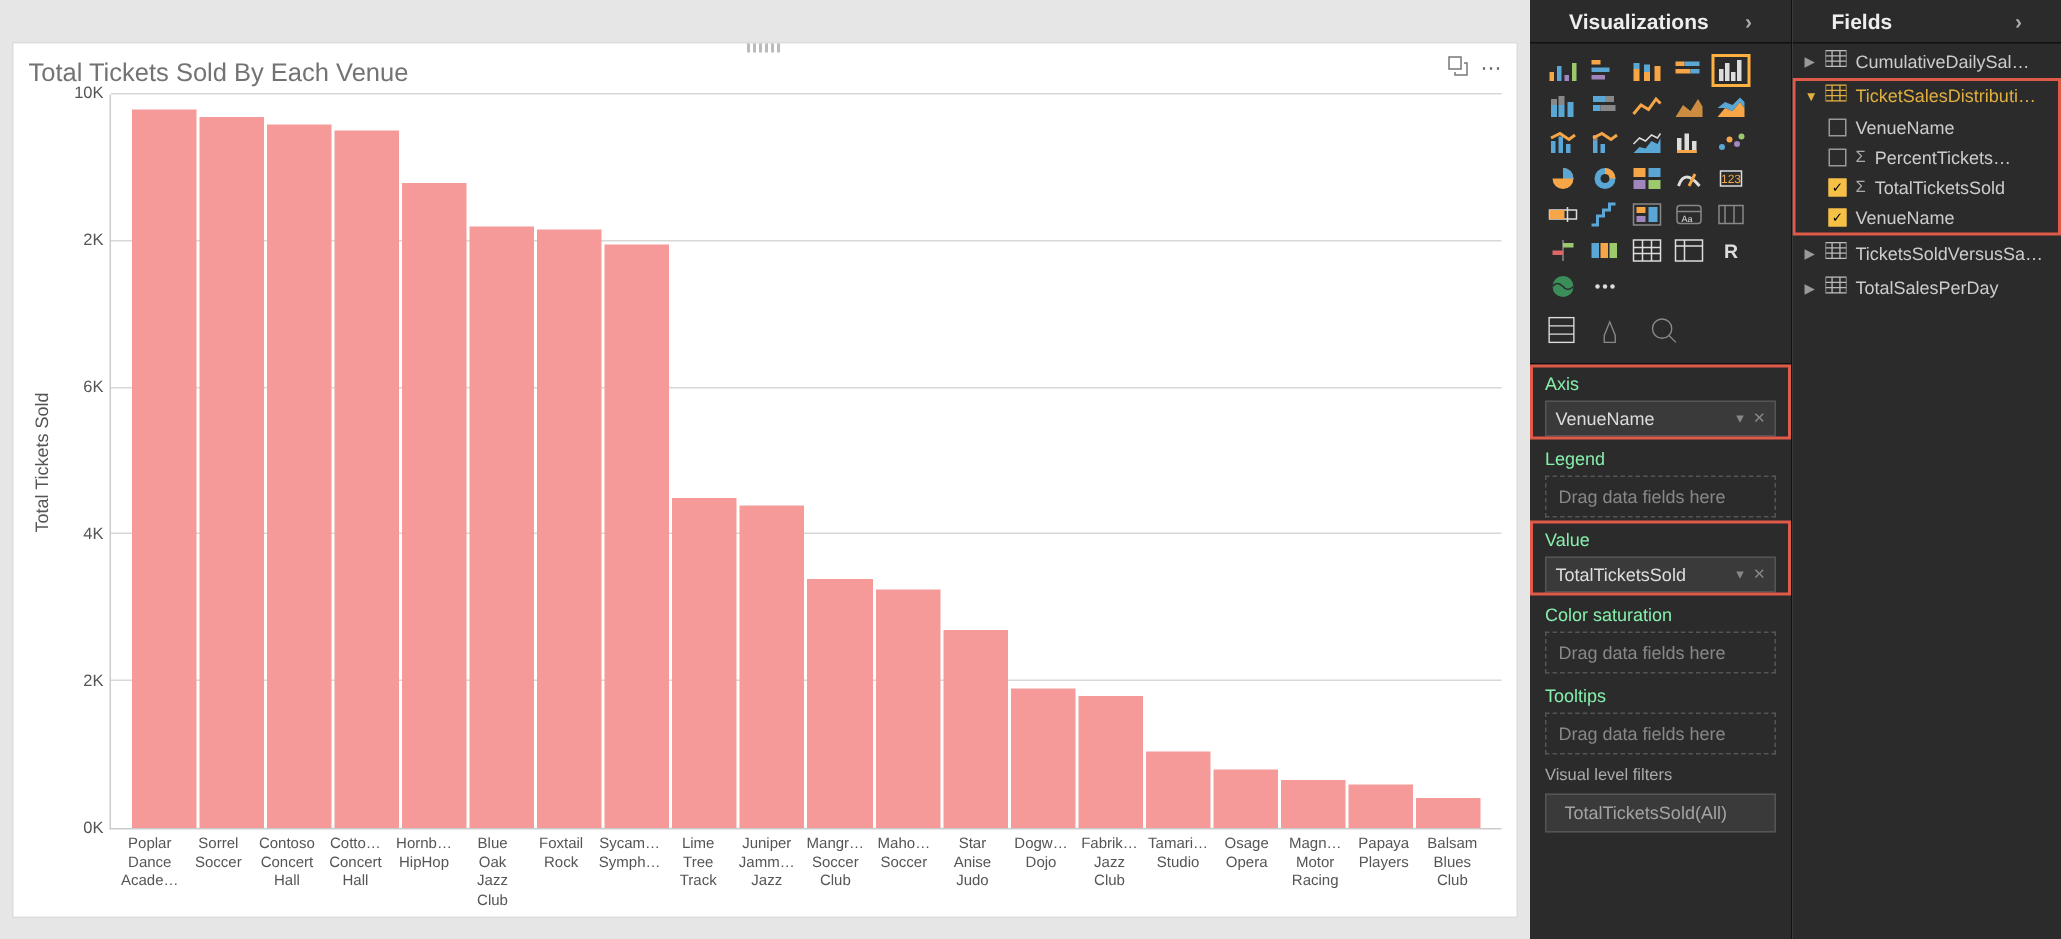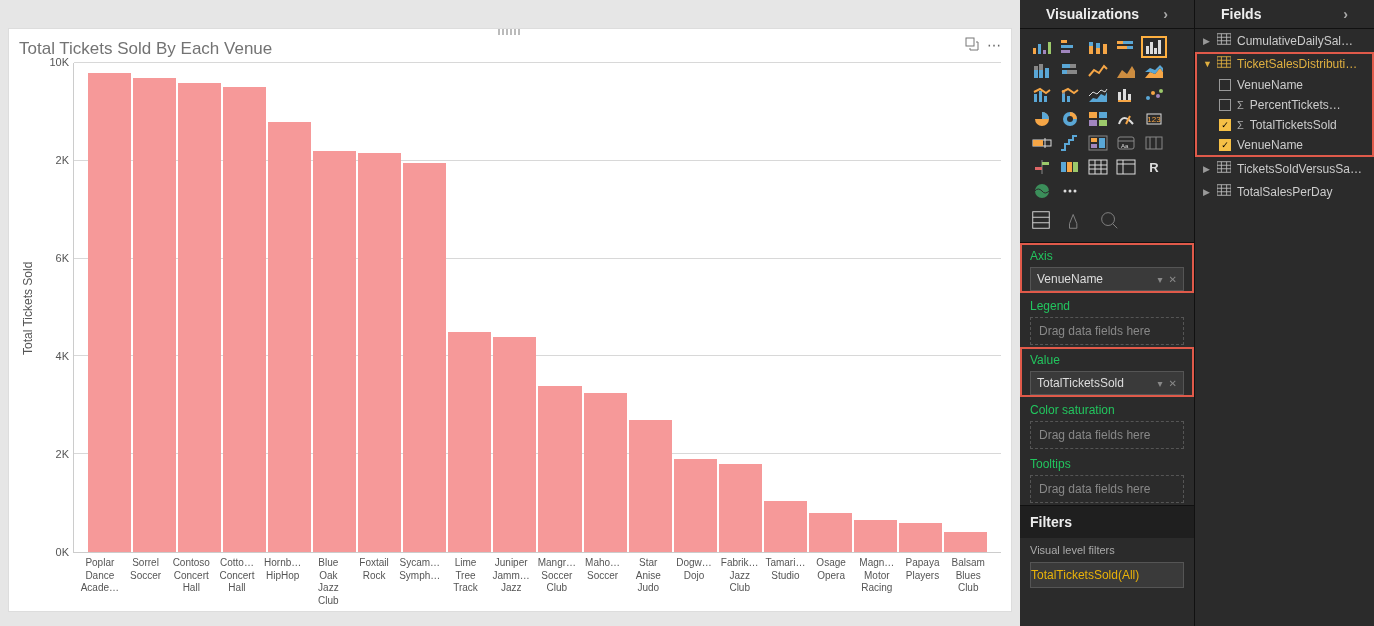--- a/index.html
+++ b/index.html
@@ -39,28 +39,28 @@
   .viz-icons { display: flex; flex-wrap: wrap; padding: 6px 8px 2px 8px; gap: 0; }
   .viz-icons .vicon { width: 26px; height: 22px; margin: 1px; display:flex; align-items:center; justify-content:center; cursor: pointer; }
   .viz-icons .vicon svg { display:block; }
   .viz-icons .vicon.sel { outline: 2px solid #ffb040; outline-offset: -2px; }
   
   .tool-tabs { display: flex; padding: 4px 10px 8px 10px; gap: 12px; border-bottom: 1px solid #111; }
   .tool-tabs svg { width: 22px; height: 22px; cursor: pointer; }
   
   .well-section { padding: 6px 10px 2px 10px; }
   .well-section.hl { outline: 2px solid #e05a4a; outline-offset: -2px; }
-  .well-label { color: #22c55e; font-size: 12px; margin-bottom: 4px; }
+  .well-label { color: #86efac; font-size: 12px; margin-bottom: 4px; }
   .well-box { border: 1px dashed #555; padding: 6px 8px; color: #888; font-size: 12px; min-height: 26px; }
   .well-item { background: #3a3a3a; border: 1px solid #555; padding: 4px 6px; color: #ddd; font-size: 12px; display: flex; align-items: center; justify-content: space-between; }
   .well-item .icos { color: #888; display: flex; gap: 6px; font-size: 10px; }
   
   .filters-head { background: #1f1f1f; padding: 8px 10px; font-size: 14px; font-weight: 700; color: #eee; border-top: 1px solid #111; }
   .filters-sub { padding: 6px 10px; color: #aaa; font-size: 11px; }
-  .filter-chip { margin: 0 10px 6px 10px; background: #3a3a3a; border: 1px solid #555; padding: 5px 0; color: #eab308; font-size: 12px; }
+  .filter-chip { margin: 0 10px 6px 10px; background: #3a3a3a; border: 1px solid #555; padding: 5px 12px; color: #a3a3a3; font-size: 12px; }
   
   .search { margin: 8px; border: 1px solid #555; display: flex; align-items: center; padding: 5px 8px; gap: 6px; color: #999; }
   .search input { background: transparent; border: none; outline: none; color: #ccc; font-size: 12px; flex: 1; }
   
   .field-table { display: flex; align-items: center; gap: 6px; padding: 4px 8px; color: #ccc; cursor: pointer; }
   .field-table.expand { color: #e0b040; }
   .field-table .tri { width: 8px; display: inline-block; font-size: 9px; color: #999; }
   .field-table .tbl { width: 14px; height: 12px; }
   
   .field-item { display: flex; align-items: center; gap: 6px; padding: 3px 8px 3px 24px; color: #ccc; cursor: pointer; }
@@ -442,21 +442,20 @@
   <div class="well-section">
     <div class="well-label">Color saturation</div>
     <div class="well-box">Drag data fields here</div>
   </div>
 
   <div class="well-section">
     <div class="well-label">Tooltips</div>
     <div class="well-box">Drag data fields here</div>
   </div>
 
-  <div class="filters-head">Filters</div>
   <div class="filters-sub">Visual level filters</div>
   <div class="filter-chip">TotalTicketsSold(All)</div>
 </div>
 
 <div class="panel fields-panel">
   <div class="panel-header">
     <span>Fields</span>
     <span class="chev">›</span>
   </div>
 

